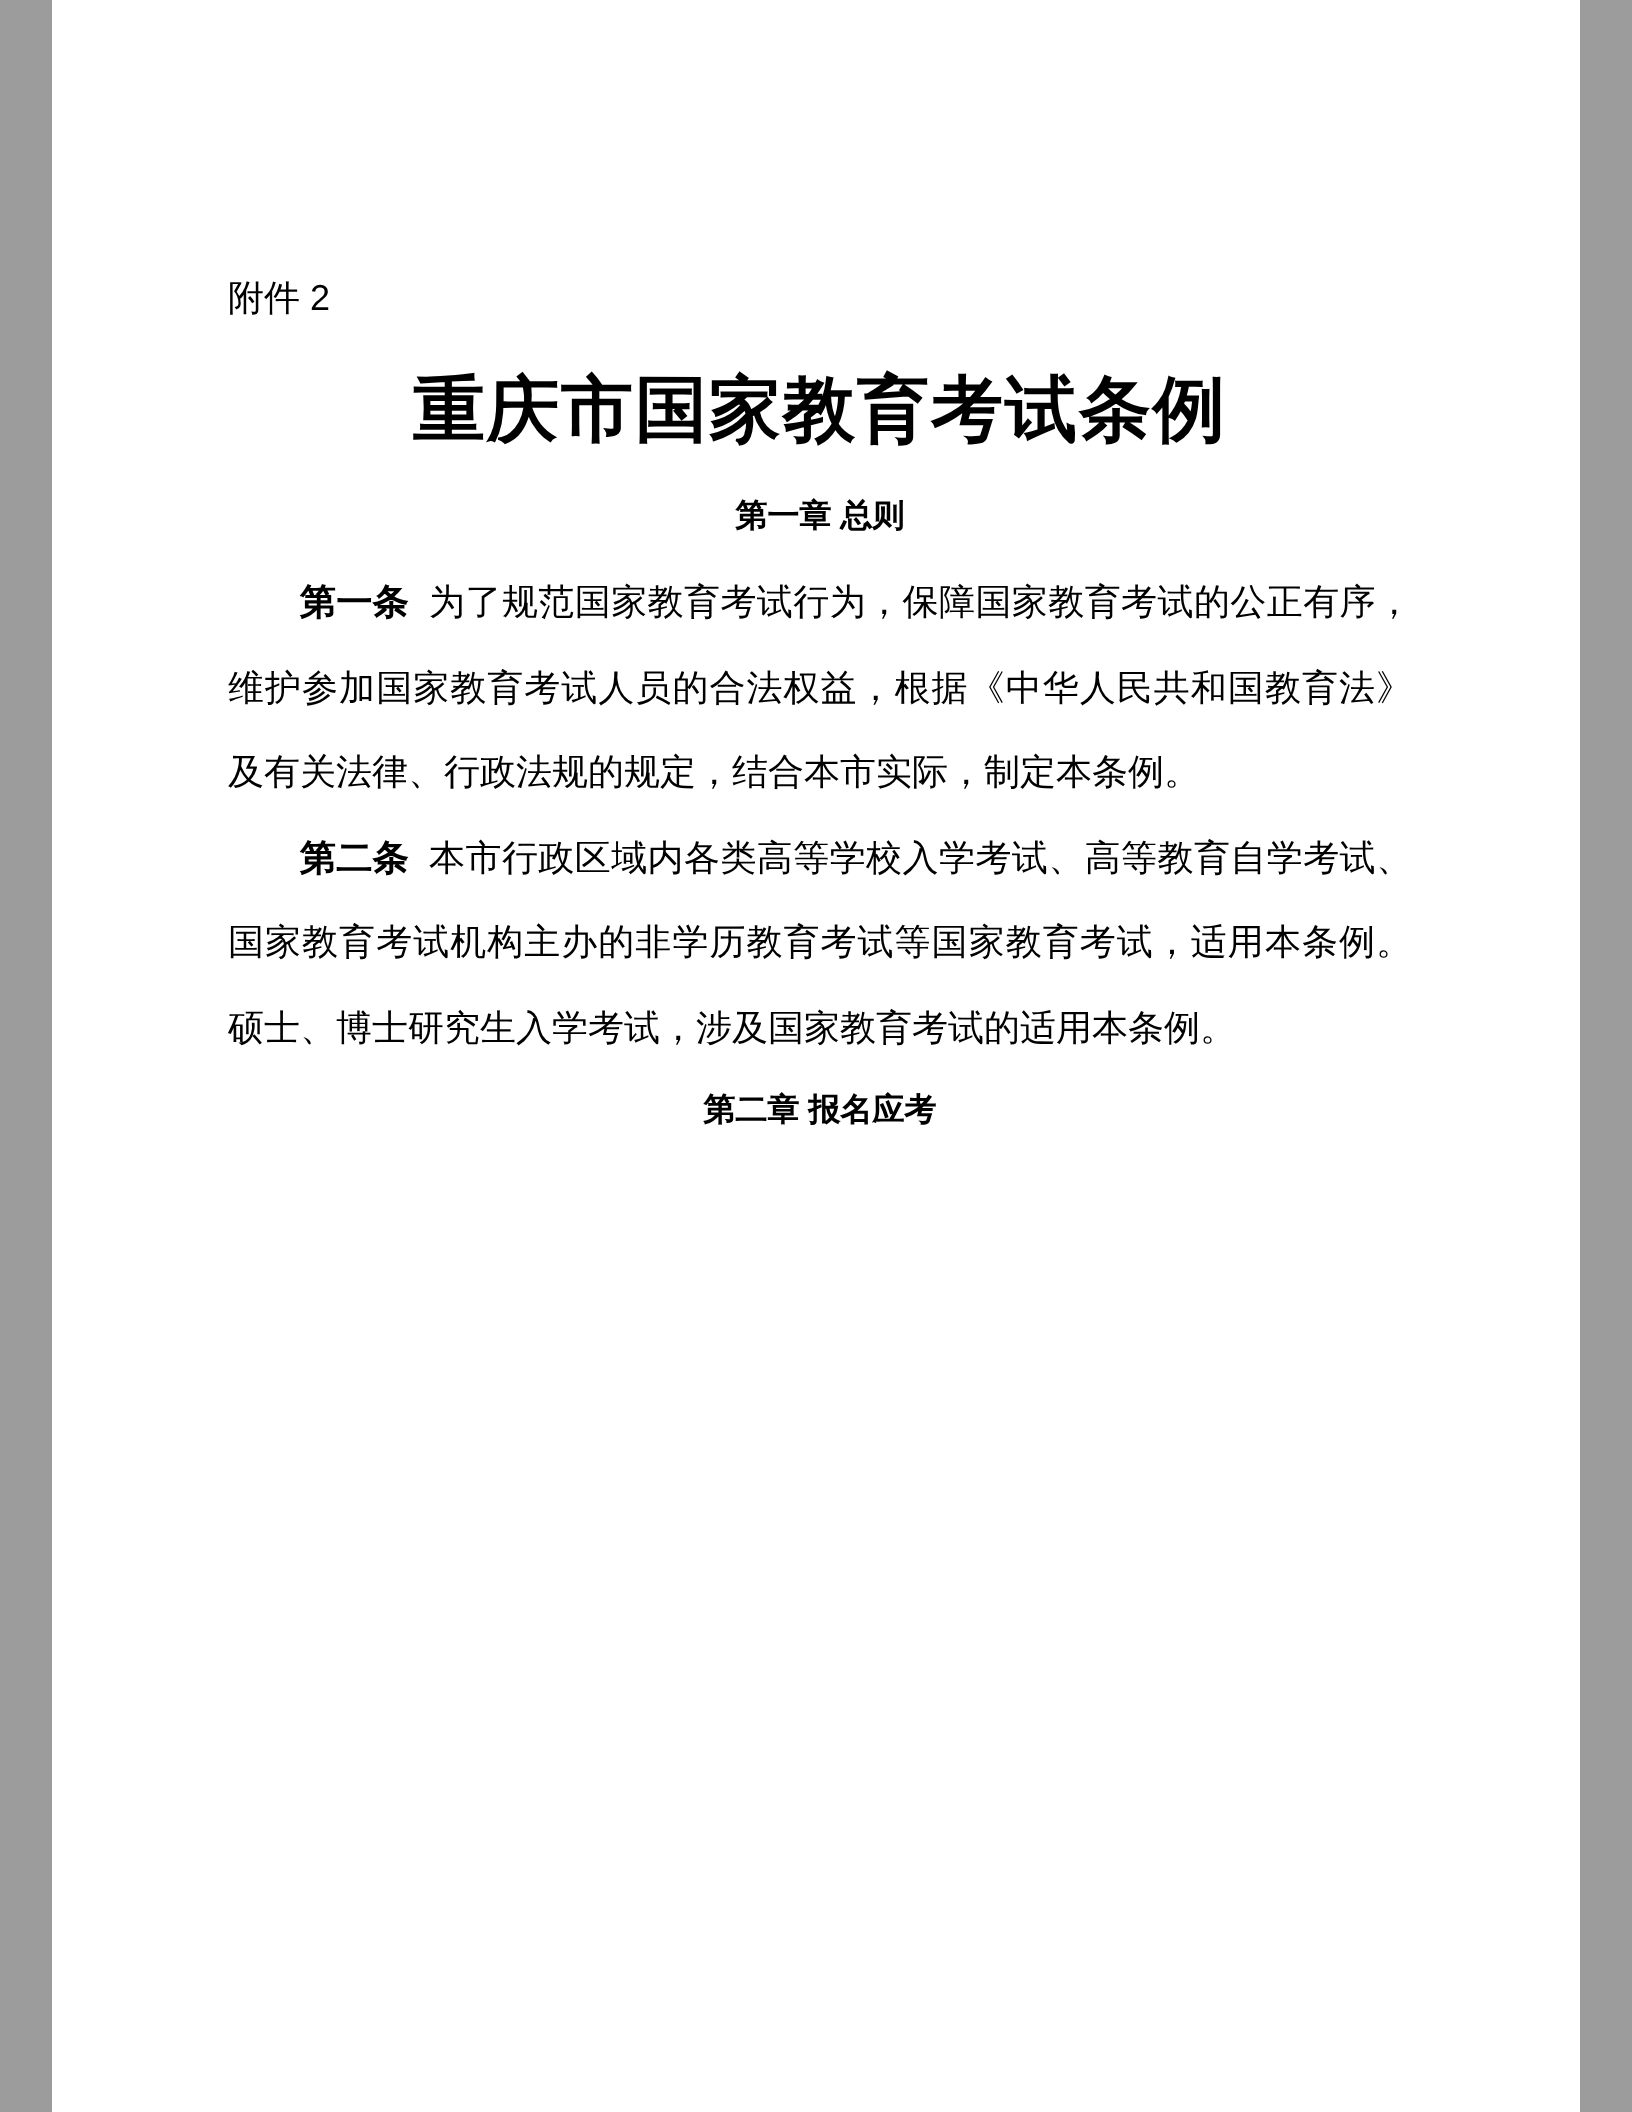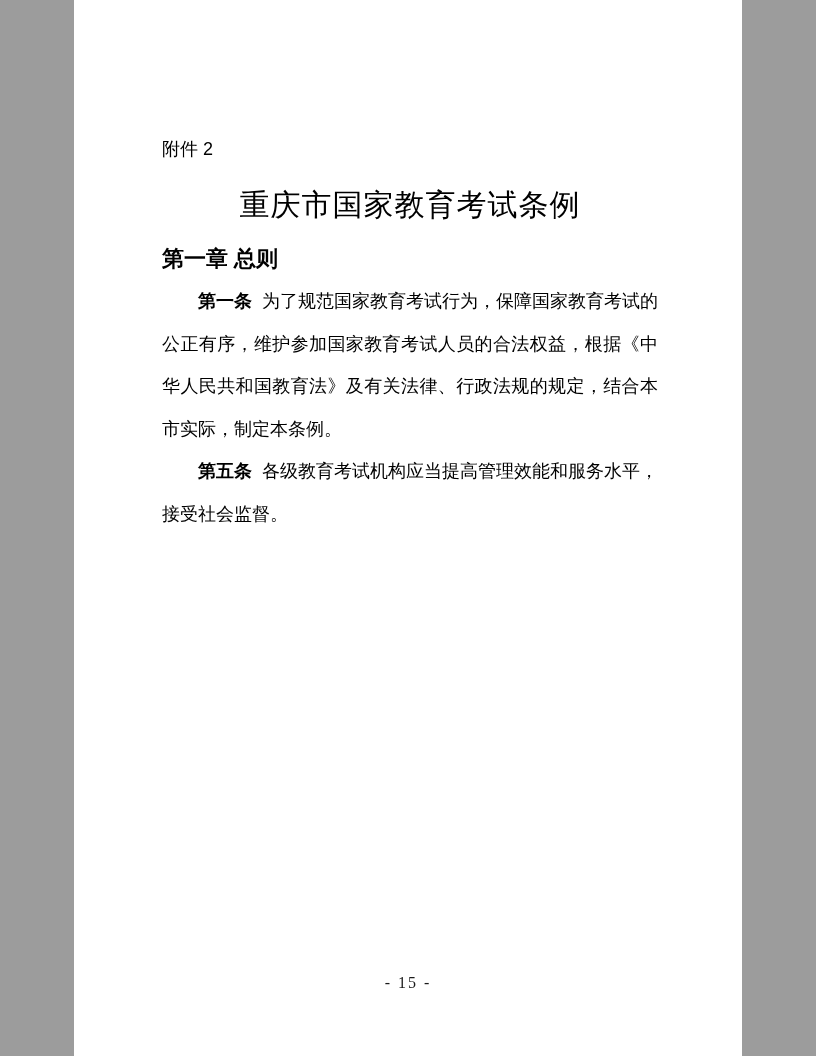--- a/index.html
+++ b/index.html
@@ -1,18 +1,18 @@
 <!DOCTYPE html>
 <html lang="zh"><head>
 <meta charset="utf-8">
 <style>
   * { margin: 0; padding: 0; box-sizing: border-box; }
   html, body { background: #9c9c9c; }
   .page {
-    width: 668px;
+    width: 764px;
     height: 1056px;
     margin: 0 auto;
     background: #ffffff;
     position: relative;
     color: #000000;
     font-family: "Liberation Sans", "DejaVu Sans", sans-serif;
     overflow: hidden;
   }
   .content {
     position: absolute;
@@ -22,30 +22,30 @@
   }
   .attachment-label {
     margin-top: 136px;
     font-size: 18px;
     line-height: 26px;
     font-weight: 500;
     text-align: left;
   }
   .doc-title {
     margin-top: 22px;
-    font-size: 30px;
+    font-size: 36px;
     line-height: 42px;
-    font-weight: normal;
+    font-weight: bold;
     text-align: center;
     letter-spacing: 1px;
   }
   .chapter-heading {
-    font-size: 22px;
+    font-size: 16px;
     font-weight: bold;
-    text-align: left;
+    text-align: center;
     line-height: 26px;
   }
   .chapter-1 { margin-top: 20px; }
   .chapter-2 { margin-top: 8px; }
   .body-text { margin-top: 8px; }
   .article {
     font-size: 18px;
     line-height: 42.5px;
     text-align: justify;
     text-indent: 36px;
@@ -78,26 +78,26 @@
     <h1 class="doc-title">重庆市国家教育考试条例</h1>
 
     <h2 class="chapter-heading chapter-1">第一章 总则</h2>
 
     <div class="body-text">
 
       <p class="article">
         <span class="article-label">第一条</span><span>为了规范国家教育考试行为，保障国家教育考试的公正有序，维护参加国家教育考试人员的合法权益，根据《中华人民共和国教育法》及有关法律、行政法规的规定，结合本市实际，制定本条例。</span>
       </p>
 
+      <p class="article">
+        <span class="article-label">第二条</span><span>本市行政区域内各类高等学校入学考试、高等教育自学考试、国家教育考试机构主办的非学历教育考试等国家教育考试，适用本条例。硕士、博士研究生入学考试，涉及国家教育考试的适用本条例。</span>
+      </p>
 
 
 
-      <p class="article">
-        <span class="article-label">第五条</span><span>各级教育考试机构应当提高管理效能和服务水平，接受社会监督。</span>
-      </p>
 
     </div>
 
+    <h2 class="chapter-heading chapter-2">第二章 报名应考</h2>
 
   </div>
 
-  <div class="page-number">- 15 -</div>
 </div>
 
 </body></html>

